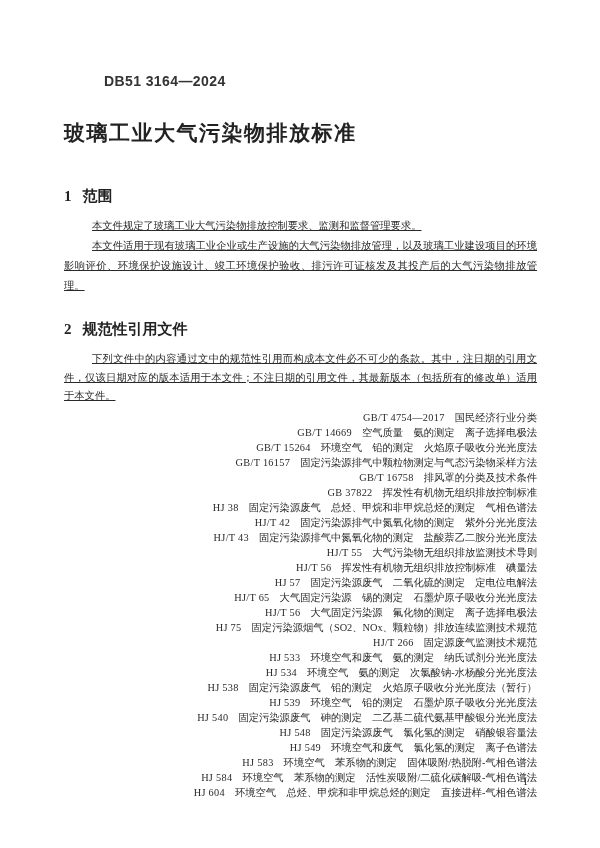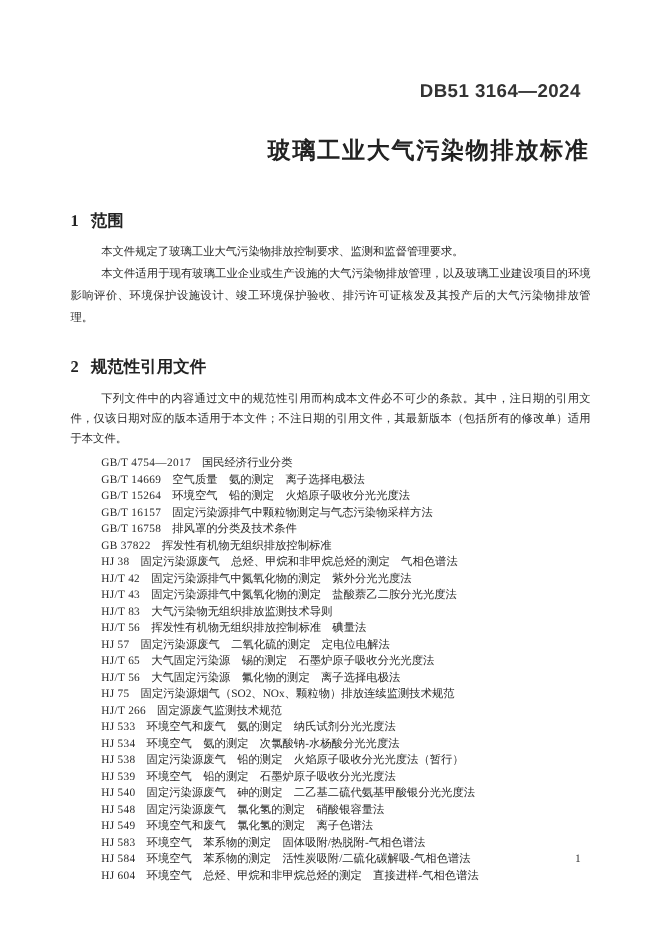--- a/index.html
+++ b/index.html
@@ -12,30 +12,30 @@
     color: #2a2a2a;
   }
   .page {
     position: relative;
     width: 600px; height: 848px;
     background: #ffffff;
     overflow: hidden;
   }
   .doc-header {
     padding: 73px 72px 0 104px;
-    text-align: right;
+    text-align: left;
     font-family: "Liberation Sans", "DejaVu Sans", sans-serif;
     font-weight: 600;
-    font-size: 17px;
+    font-size: 14px;
     letter-spacing: 0.4px;
     color: #333333;
   }
   .doc-title {
     margin: 30px 64px 0 64px;
-    text-align: right;
+    text-align: left;
     font-family: "Liberation Sans", "DejaVu Sans", sans-serif;
     font-weight: 700;
     font-size: 21px;
     letter-spacing: 1.5px;
     color: #222222;
   }
   .section-heading {
     margin: 40px 63px 0 64px;
     font-family: Liberation Serif, serif;
     font-weight: 700;
@@ -43,30 +43,31 @@
     color: #222222;
   }
   .section-heading.second { margin-top: 24px; }
   .sec-num { display: inline-block; margin-right: 11px; }
   .para-block {
     margin: 10px 63px 0 64px;
     font-size: 10.3px;
     line-height: 20px;
     text-align: justify;
     color: #2a2a2a;
+    text-decoration: underline;
   }
   .para-block.intro { line-height: 18.5px; margin-top: 11px; }
   .para { margin: 0; text-indent: 28px; }
   .ref-list {
     margin: 4px 63px 0 64px;
     font-size: 10.3px;
     line-height: 15px;
     color: #2a2a2a;
   }
-  .ref-line { padding-left: 28px; white-space: nowrap; }
+  .ref-line { padding-left: 28px; white-space: nowrap; text-align: right; }
   .ref-code { letter-spacing: 0.3px; margin-right: 10px; }
   .page-number {
     position: absolute;
     top: 776px; right: 72px;
     font-size: 10.5px;
     color: #333333;
   }
 </style>
 </head>
 <body style="color: rgb(42, 42, 42); background: rgb(255, 255, 255);">
@@ -99,21 +100,21 @@
     <div class="ref-list">
         <div class="ref-line"><span class="ref-code">GB/T 4754—2017</span><span>国民经济行业分类</span></div>
         <div class="ref-line"><span class="ref-code">GB/T 14669</span><span>空气质量　氨的测定　离子选择电极法</span></div>
         <div class="ref-line"><span class="ref-code">GB/T 15264</span><span>环境空气　铅的测定　火焰原子吸收分光光度法</span></div>
         <div class="ref-line"><span class="ref-code">GB/T 16157</span><span>固定污染源排气中颗粒物测定与气态污染物采样方法</span></div>
         <div class="ref-line"><span class="ref-code">GB/T 16758</span><span>排风罩的分类及技术条件</span></div>
         <div class="ref-line"><span class="ref-code">GB 37822</span><span>挥发性有机物无组织排放控制标准</span></div>
         <div class="ref-line"><span class="ref-code">HJ 38</span><span>固定污染源废气　总烃、甲烷和非甲烷总烃的测定　气相色谱法</span></div>
         <div class="ref-line"><span class="ref-code">HJ/T 42</span><span>固定污染源排气中氮氧化物的测定　紫外分光光度法</span></div>
         <div class="ref-line"><span class="ref-code">HJ/T 43</span><span>固定污染源排气中氮氧化物的测定　盐酸萘乙二胺分光光度法</span></div>
-        <div class="ref-line"><span class="ref-code">HJ/T 83</span><span>大气污染物无组织排放监测技术导则</span></div>
+        <div class="ref-line"><span class="ref-code">HJ/T 55</span><span>大气污染物无组织排放监测技术导则</span></div>
         <div class="ref-line"><span class="ref-code">HJ/T 56</span><span>挥发性有机物无组织排放控制标准　碘量法</span></div>
         <div class="ref-line"><span class="ref-code">HJ 57</span><span>固定污染源废气　二氧化硫的测定　定电位电解法</span></div>
         <div class="ref-line"><span class="ref-code">HJ/T 65</span><span>大气固定污染源　锡的测定　石墨炉原子吸收分光光度法</span></div>
         <div class="ref-line"><span class="ref-code">HJ/T 56</span><span>大气固定污染源　氟化物的测定　离子选择电极法</span></div>
         <div class="ref-line"><span class="ref-code">HJ 75</span><span>固定污染源烟气（SO2、NOx、颗粒物）排放连续监测技术规范</span></div>
         <div class="ref-line"><span class="ref-code">HJ/T 266</span><span>固定源废气监测技术规范</span></div>
         <div class="ref-line"><span class="ref-code">HJ 533</span><span>环境空气和废气　氨的测定　纳氏试剂分光光度法</span></div>
         <div class="ref-line"><span class="ref-code">HJ 534</span><span>环境空气　氨的测定　次氯酸钠-水杨酸分光光度法</span></div>
         <div class="ref-line"><span class="ref-code">HJ 538</span><span>固定污染源废气　铅的测定　火焰原子吸收分光光度法（暂行）</span></div>
         <div class="ref-line"><span class="ref-code">HJ 539</span><span>环境空气　铅的测定　石墨炉原子吸收分光光度法</span></div>

